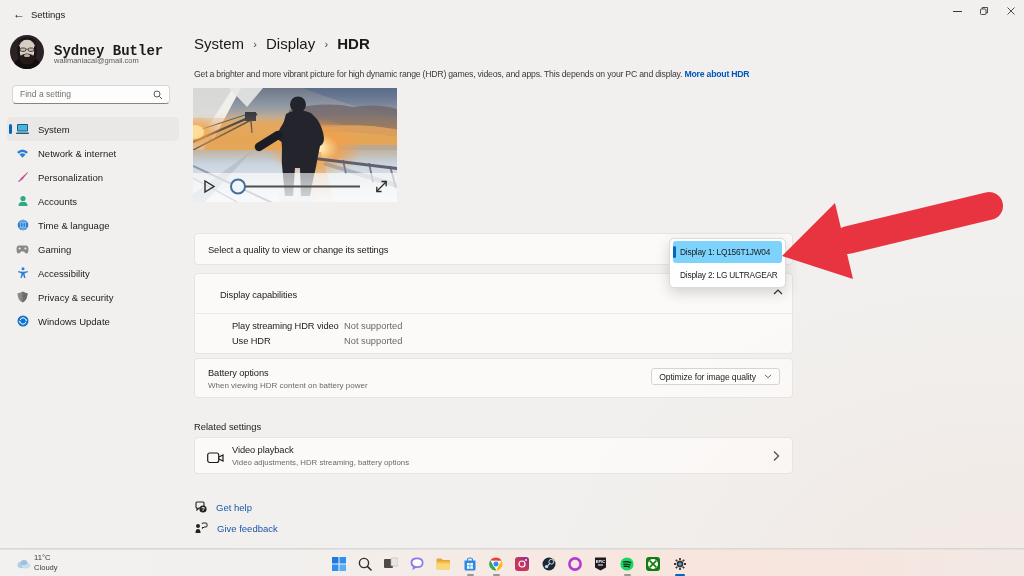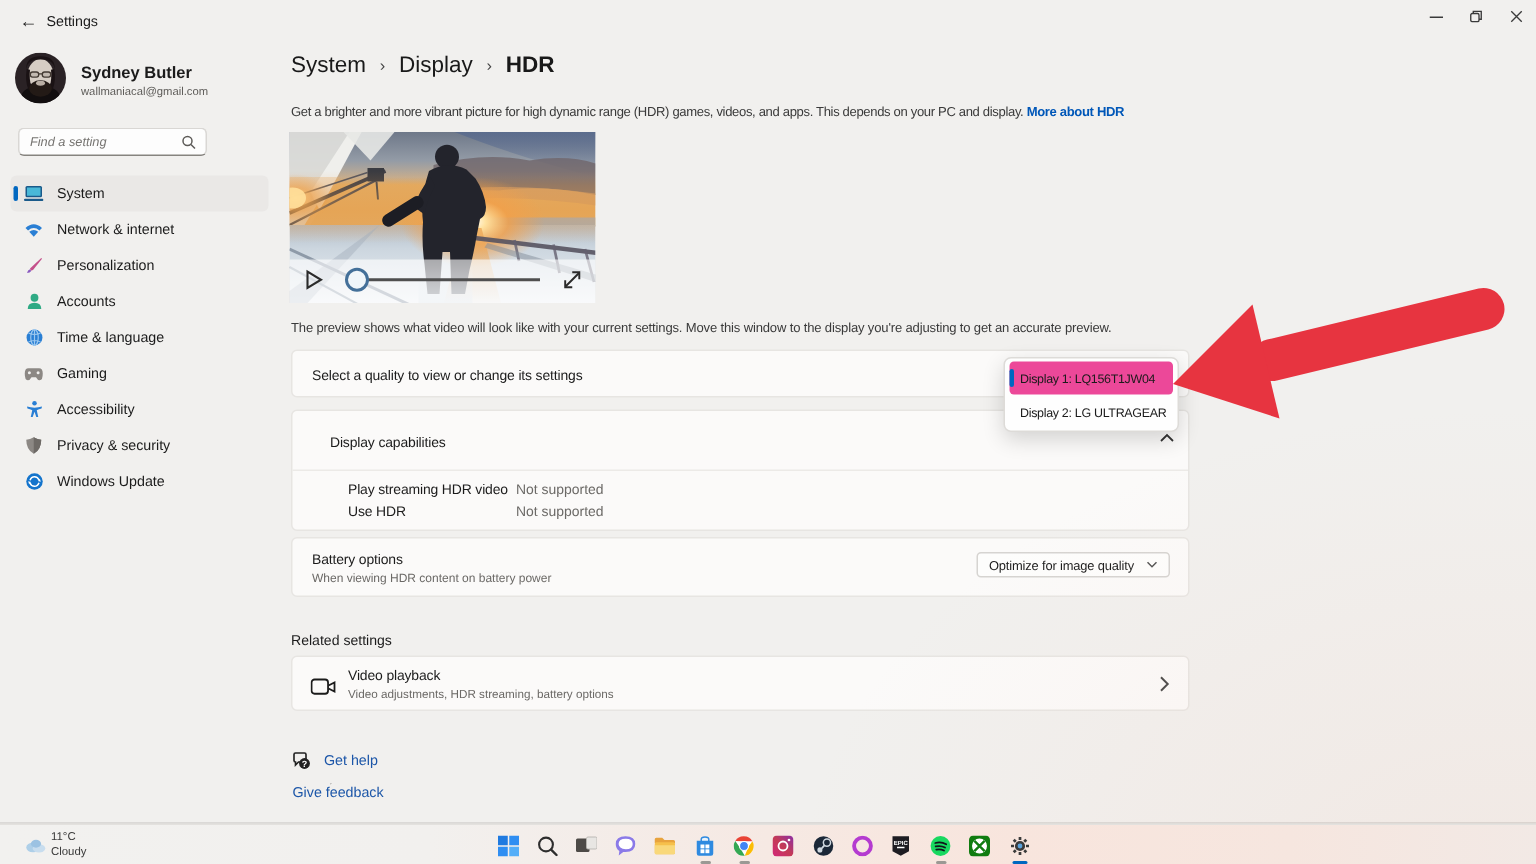--- a/index.html
+++ b/index.html
@@ -7,23 +7,23 @@
 body { position:relative; background:#f1f0ee; }
 .win { position:absolute; left:0; top:0; width:1024px; height:549px; background:#f1f0ee; }
 .win::after { content:""; position:absolute; right:0; bottom:0; width:500px; height:280px; background:radial-gradient(ellipse at 95% 120%, rgba(242,205,190,0.22), rgba(242,205,190,0) 70%); pointer-events:none; }
 .titlebar { position:absolute; left:0; top:0; width:1024px; height:26px; }
 .back { position:absolute; left:13px; top:7px; font-size:12px; color:#1b1b1b; }
 .apptitle { position:absolute; left:31px; top:9px; font-size:9.5px; color:#1b1b1b; }
 .wbtns { position:absolute; right:0; top:0; height:24px; display:flex; }
 .wbtn { width:26.5px; height:22px; display:flex; align-items:center; justify-content:center; color:#444; }
 
 .profile-pic { position:absolute; left:10px; top:35px; width:34px; height:34px; border-radius:50%; overflow:hidden; }
-.pname { position:absolute; left:54px; top:43px; font-size:11px; font-weight:bold; color:#1b1b1b; }
+.pname { position:absolute; left:54px; top:43px; font-size:14px; font-weight:bold; color:#1b1b1b;font-family:Liberation Mono, monospace; }
 .pemail { position:absolute; left:54px; top:56px; font-size:7.5px; color:#5d5b58; }
-.search { position:absolute; left:12px; top:85px; width:126px; height:19px; background:#fdfdfd; border:1px solid #d9d7d4; border-bottom:1px solid #86847f; border-radius:4px; font-size:8.5px; color:#767471; line-height:17px; padding-left:7px;font-style:italic; }
+.search { position:absolute; left:12px; top:85px; width:158px; height:19px; background:#fdfdfd; border:1px solid #d9d7d4; border-bottom:1px solid #86847f; border-radius:4px; font-size:8.5px; color:#767471; line-height:17px; padding-left:7px; }
 .search svg { position:absolute; right:6px; top:4px; }
 .nav { position:absolute; left:7px; top:117px; width:172px; }
 .nav-item { position:relative; height:24px; display:flex; align-items:center; border-radius:4px; }
 .nav-item.sel { background:#eae8e6; }
 .nav-item.sel::before { content:""; position:absolute; left:2px; top:7px; width:2.5px; height:10px; border-radius:2px; background:#0067c0; }
 .nav-ico { position:absolute; left:9px; width:13px; height:13px; display:flex; align-items:center; justify-content:center; }
 .nav-txt { position:absolute; left:31px; font-size:9.5px; color:#1b1b1b; }
 
 .crumb { position:absolute; left:194px; top:35px; font-size:15px; color:#191919; letter-spacing:0px; }
 .crumb b { font-weight:bold; }
@@ -49,27 +49,27 @@
 .combo { position:absolute; right:12px; top:9px; height:17px; background:#fdfdfc; border:1px solid #d6d4d1; border-radius:3px; font-size:8.6px; letter-spacing:-0.1px; color:#1b1b1b; line-height:16px; padding:0 7px; }
 .combo svg { vertical-align:middle; position:relative; top:-1px; }
 .relhead { position:absolute; left:194px; top:421px; font-size:9.4px; font-weight:normal; color:#1b1b1b; }
 .card4 { top:437px; height:37px; }
 .card4 .ic { position:absolute; left:12px; top:13px; }
 .card4 .t { position:absolute; left:37px; top:7px; font-size:9.3px; letter-spacing:-0.1px; color:#1b1b1b; }
 .card4 .st { position:absolute; left:37px; top:20px; font-size:7.8px; color:#6b6966; }
 .rchev { position:absolute; right:12px; top:12px; }
 .help { position:absolute; left:195px; top:501px; }
 .help .r { display:flex; align-items:center; height:12px; margin-bottom:9px; }
-.help .r + .r { margin-top:0;flex-direction:column; }
+.help .r + .r { margin-top:0; }
 .help svg { margin-right:9px; }
 .help a { font-size:9.5px; color:#1c56a8; text-decoration:none; }
 
 .popup { position:absolute; left:669px; top:238px; width:117px; height:50px; background:#fefefe; border:1px solid #dddbd8; border-radius:5px; box-shadow:0 5px 14px rgba(0,0,0,0.16); }
 .popup .it { position:absolute; left:3px; right:3px; height:22px; border-radius:3px; font-size:8.3px; letter-spacing:-0.2px; white-space:nowrap; color:#1b1b1b; line-height:22px; padding-left:7px; }
-.popup .i1 { top:2px; background:#ec4899; }
+.popup .i1 { top:2px; background:#7dd3fc; }
 .popup .i1::before { content:""; position:absolute; left:0px; top:5px; width:2.5px; height:12px; border-radius:2px; background:#0067c0; }
 .popup .i2 { top:25px; }
 
 .arrow { position:absolute; left:760px; top:180px; }
 
 .taskbar { position:absolute; left:0; top:549px; width:1024px; height:27px; box-shadow:0 -1px 0 rgba(120,115,110,0.18);
   background:linear-gradient(90deg,#f2f1ef 0%,#f2f0ee 28%,#f6e9e3 50%,#f8e5dd 66%,#f6e6df 84%,#f2e9e5 100%);
   border-top:1px solid #e3e1de; }
 .weather { position:absolute; left:16px; top:3px; display:flex; align-items:center; }
 .wtxt { margin-left:3px; font-size:7.6px; color:#3a3a3a; line-height:1.35; }
@@ -305,21 +305,20 @@
     <path d="M12 93 L12 104 L21 98.5 Z" fill="none" stroke="#2a2a2a" stroke-width="1.4"></path>
     <line x1="38" y1="98.5" x2="167" y2="98.5" stroke="#4f4f4f" stroke-width="2"></line>
     <circle cx="45" cy="98.5" r="7" fill="#f0f6fa" stroke="#447099" stroke-width="2"></circle>
     <g stroke="#2a2a2a" stroke-width="1.3" fill="none">
       <path d="M184 103 L193 94"></path>
       <path d="M188.5 93.5 L193.2 93.5 L193.2 98.2"></path>
       <path d="M188.5 103.5 L183.8 103.5 L183.8 98.8"></path>
     </g>
   </svg></div>
 
-  <div class="prevtxt">The preview shows what video will look like with your current settings. Move this window to the display you're adjusting to get an accurate preview.</div>
 
   <div class="card card1">
       <div class="t">Select a quality to view or change its settings</div>
     </div>
 
   <div class="card card2">
     <div class="t">Display capabilities</div>
     <svg class="chev" width="10" height="10" viewBox="0 0 10 10">
         <path d="M1 7 L5 3 L9 7" fill="none" stroke="#333" stroke-width="1.2"></path>
       </svg>

